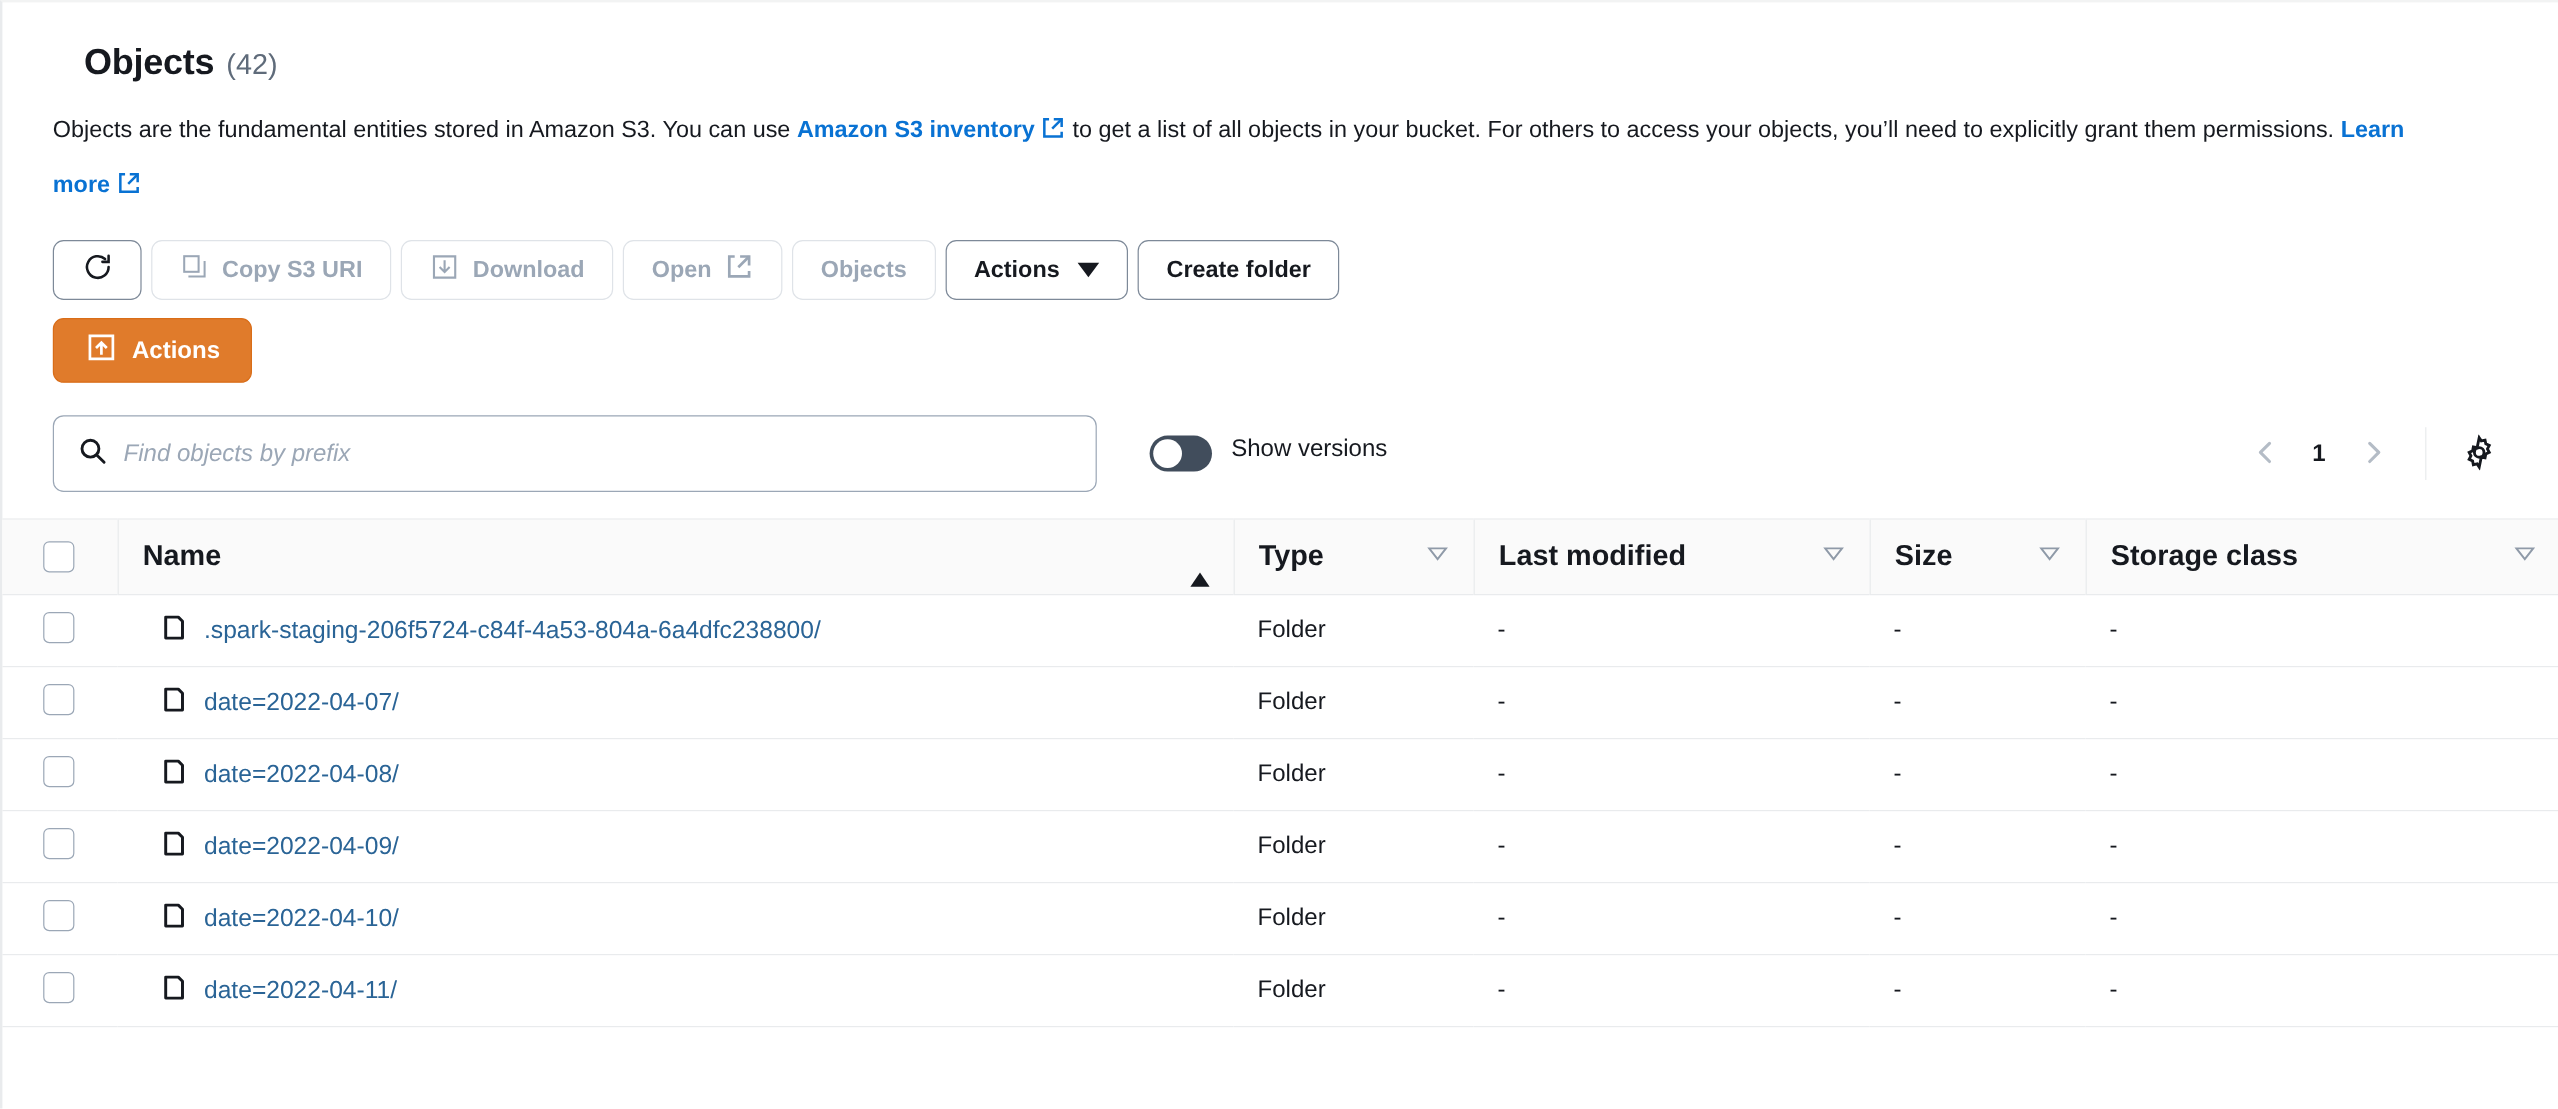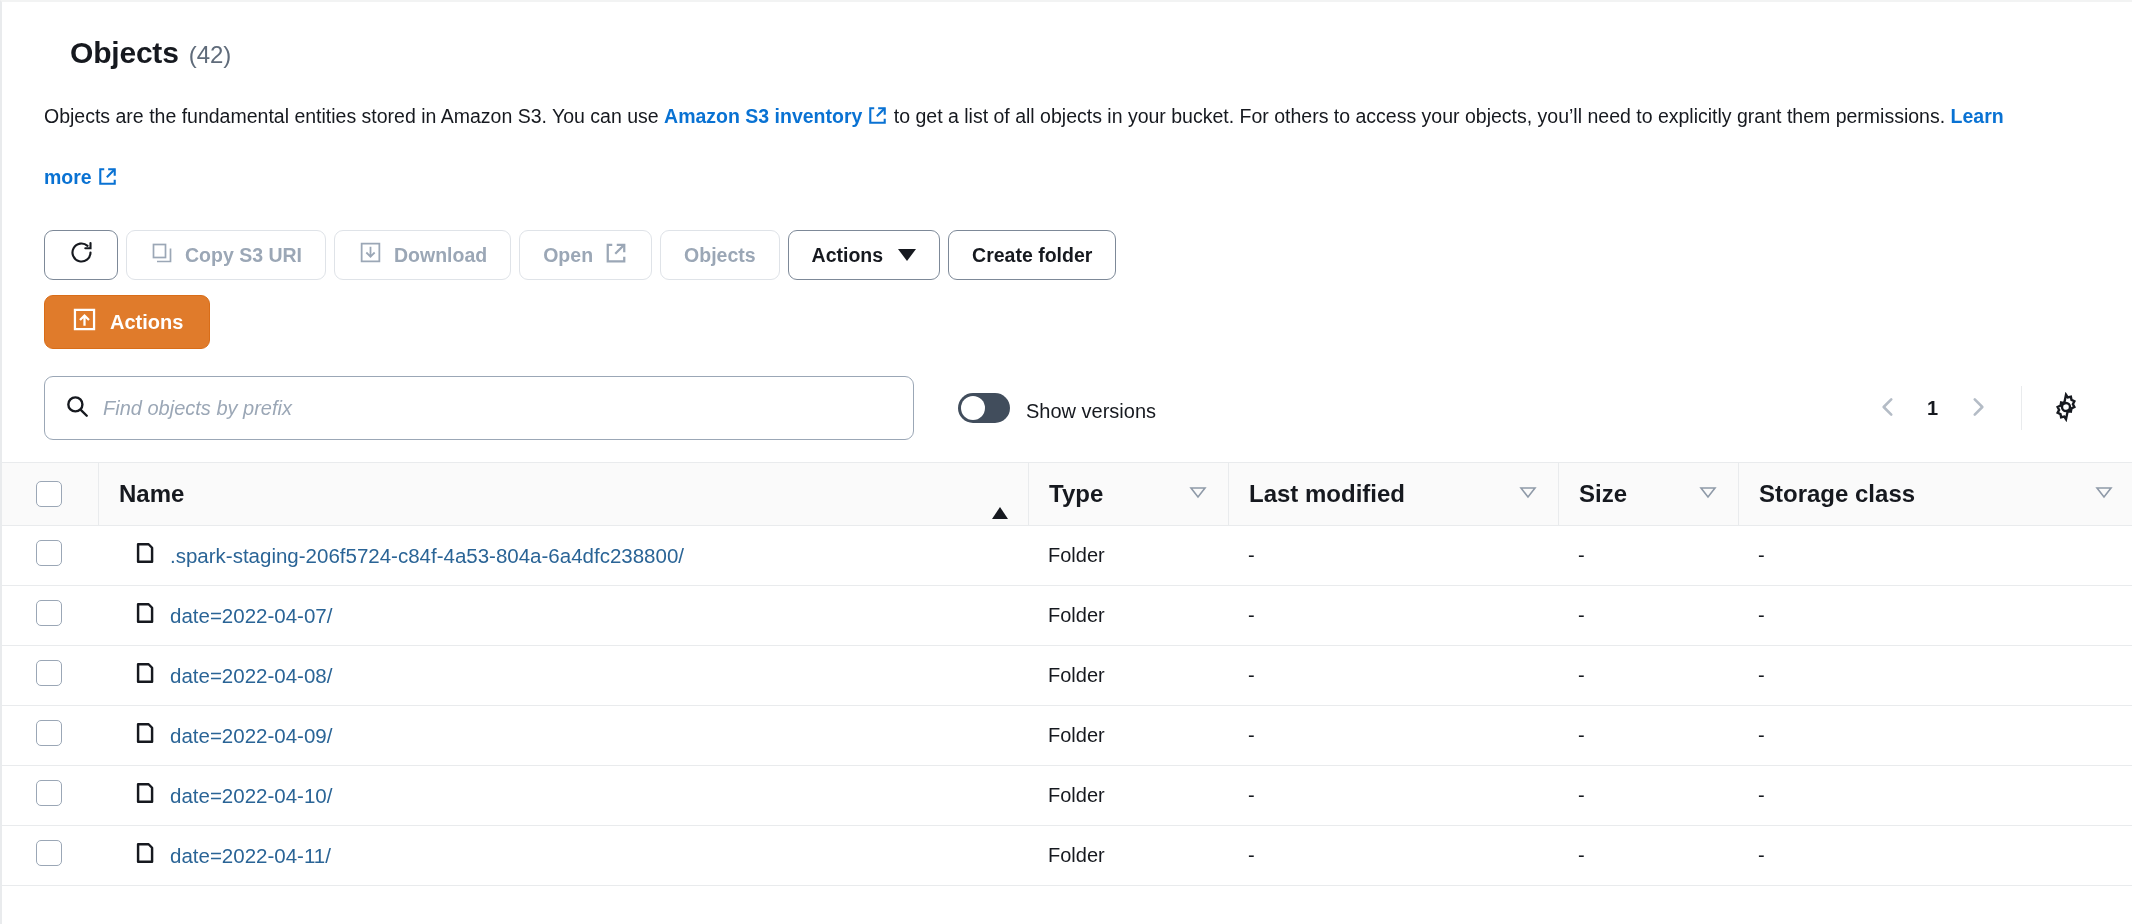--- a/index.html
+++ b/index.html
@@ -43,21 +43,21 @@
   }
   #title-count {
     font-size: 24px;
     font-weight: 400;
     color: #5f6b7a;
   }
 
   #desc {
     margin-top: 17px;
     font-size: 19.5px;
-    line-height: 58px;
+    line-height: 43px;
     color: #16191f;
     max-width: 2010px;
   }
   .link {
     color: #0972d3;
     font-weight: 700;
     text-decoration: none;
     cursor: pointer;
   }
   .ext-icon {
@@ -152,21 +152,21 @@
   }
   #search-icon {
     position: absolute;
     left: 20px; top: 50%;
     transform: translateY(-50%);
     pointer-events: none;
   }
 
   #toggle-wrap {
     display: flex;
-    align-items: flex-end;
+    align-items: flex-start;
     gap: 16px;
     margin-left: 44px;
   }
   #toggle {
     width: 52px; height: 30px;
     border-radius: 15px;
     background: #414d5c;
     position: relative;
     cursor: pointer;
     flex: none;

